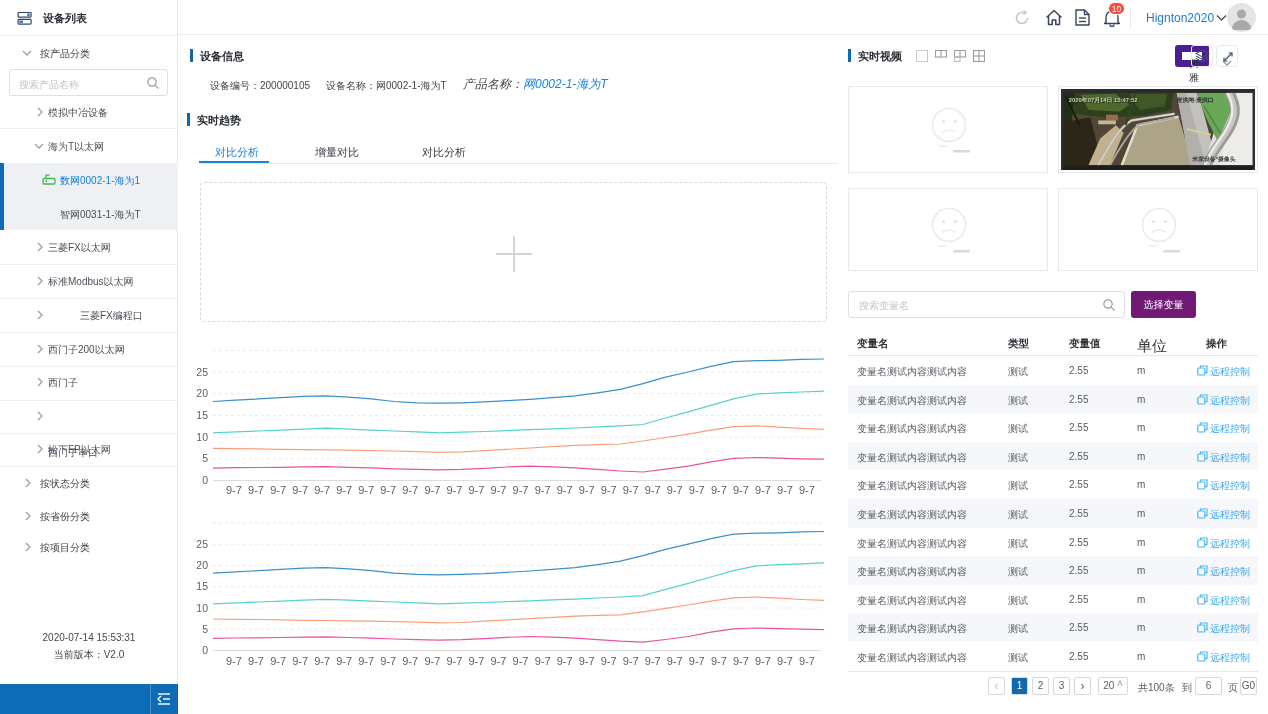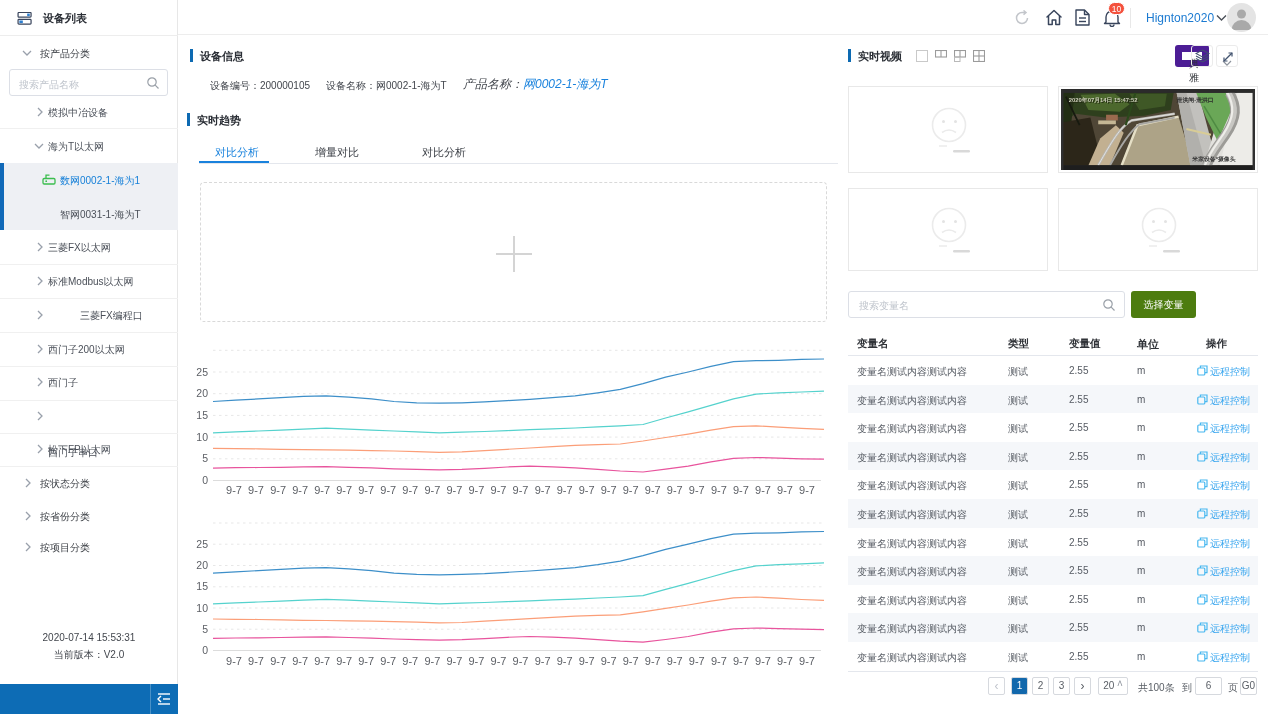--- a/index.html
+++ b/index.html
@@ -387,28 +387,28 @@
 </svg>
     </div>
 
 <div class="abs" style="left:848px;top:291px;width:277px;height:27px;border:1px solid #dcdfe6;border-radius:3px;">
   <div class="abs" style="left:10px;top:7px;font-size:10px;color:#bfc4cc;">搜索变量名</div>
   <svg class="abs" style="right:8px;top:6px;" width="14" height="14" viewBox="0 0 14 14">
         <circle cx="6" cy="6" r="4.2" fill="none" stroke="#9aa0a8" stroke-width="1.2"></circle>
         <line x1="9.2" y1="9.2" x2="12.5" y2="12.5" stroke="#9aa0a8" stroke-width="1.2"></line>
       </svg>
 </div>
-<div class="abs" style="left:1131px;top:291px;width:65px;height:27px;background:#4d7c0f;border-radius:3px;color:#fff;font-size:10px;text-align:center;line-height:27px;">选择变量</div>
+<div class="abs" style="left:1131px;top:291px;width:65px;height:27px;background:#701a75;border-radius:3px;color:#fff;font-size:10px;text-align:center;line-height:27px;">选择变量</div>
 
 <div id="table" class="abs" style="left:848px;top:330px;width:410px;">
       <div style="position:relative;height:26px;border-bottom:1px solid #e4e7ed;">
         <div class="abs" style="left:9px;top:7px;font-size:10.5px;font-weight:700;color:#303338;">变量名</div>
         <div class="abs" style="left:160px;top:7px;font-size:10.5px;font-weight:700;color:#303338;">类型</div>
         <div class="abs" style="left:221px;top:7px;font-size:10.5px;font-weight:700;color:#303338;">变量值</div>
-        <div class="abs" style="left:289px;top:7px;font-size:11px;font-weight:700;color:#303338;">单位</div>
+        <div class="abs" style="left:289px;top:7px;font-size:15px;font-weight:400;color:#303338;">单位</div>
         <div class="abs" style="left:358px;top:7px;font-size:10.5px;font-weight:700;color:#303338;">操作</div>
       </div>
       <div style="position:relative;height:28.6px;background:#fff;">
 <div class="abs" style="left:9px;top:9px;font-size:10px;color:#565b63;">变量名测试内容测试内容</div>
 <div class="abs" style="left:160px;top:9px;font-size:10px;color:#565b63;">测试</div>
 <div class="abs" style="left:221px;top:9px;font-size:10px;color:#565b63;">2.55</div>
 <div class="abs" style="left:289px;top:9px;font-size:10px;color:#565b63;">m</div>
 <svg class="abs" style="left:349px;top:9px;" width="11" height="11" viewBox="0 0 11 11">
           <rect x="0.8" y="3" width="7" height="7" rx="1" fill="none" stroke="#49b8f0" stroke-width="1.2"></rect>
           <path d="M3.4 3 V1 H10 V7.6 H8" fill="none" stroke="#49b8f0" stroke-width="1.2"></path>

